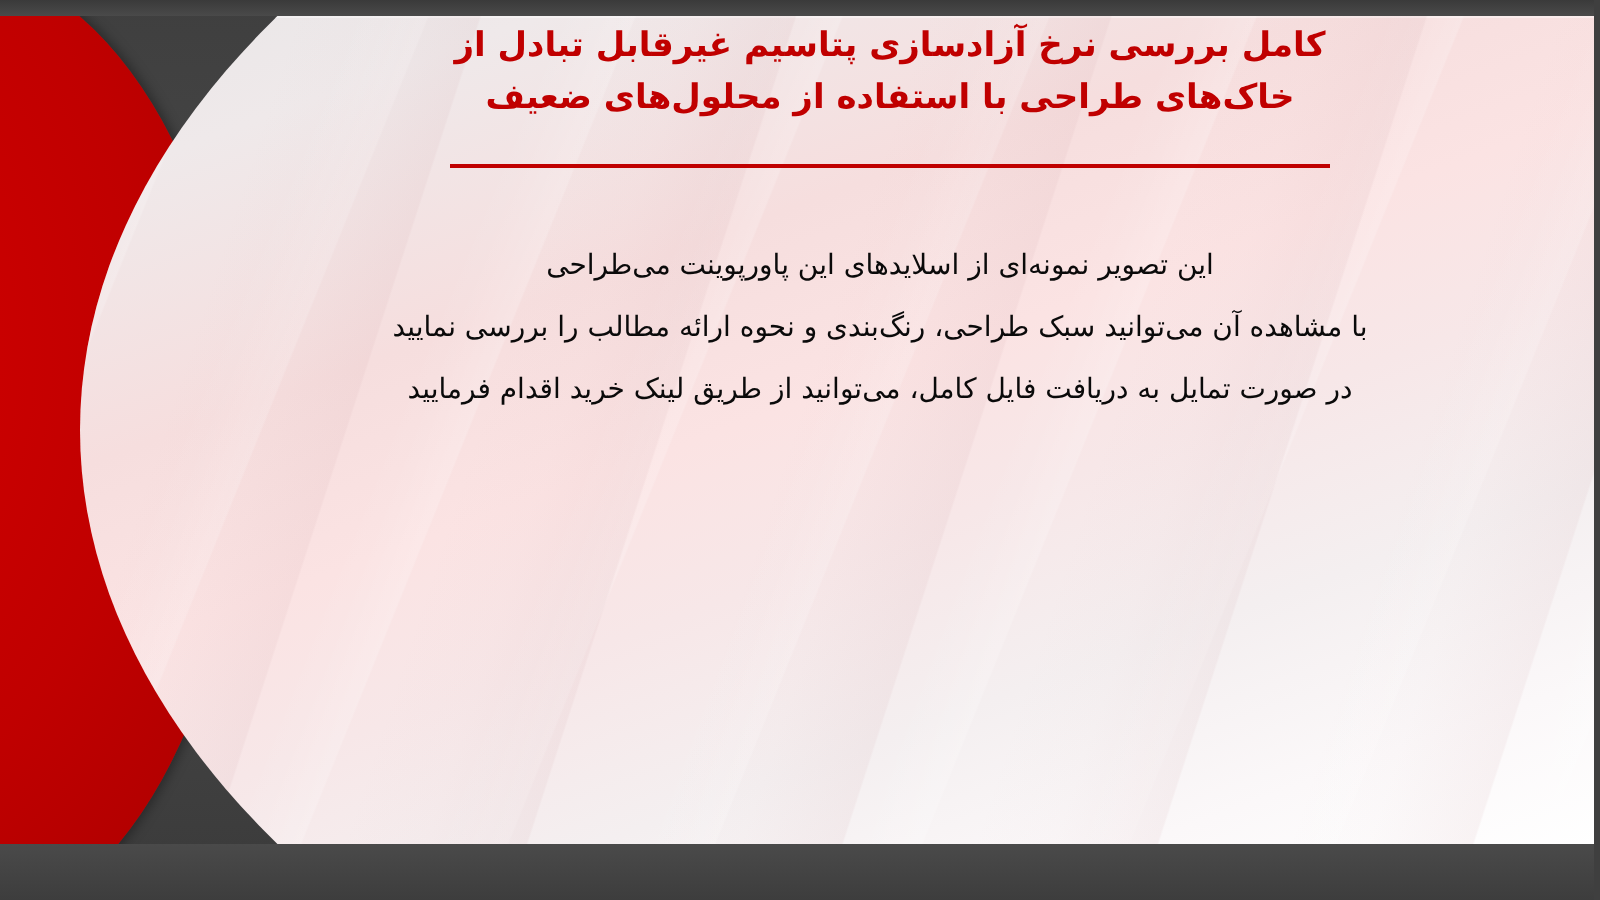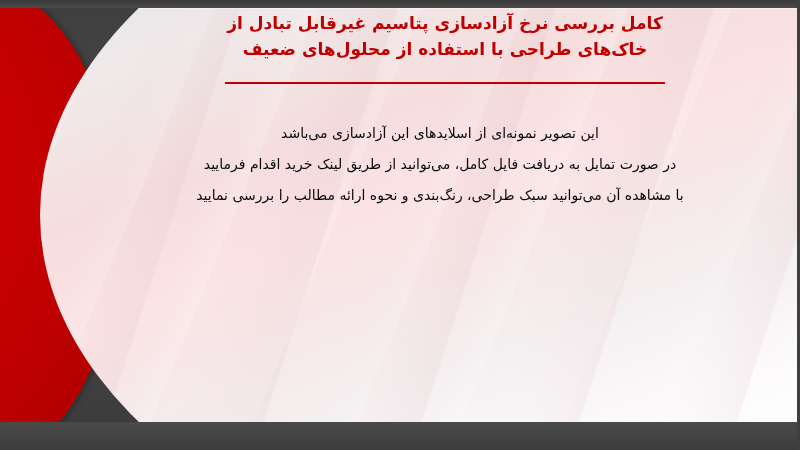--- a/index.html
+++ b/index.html
@@ -196,20 +196,20 @@
   <div class="text-layer">
 
     <div class="slide-title">
       <span class="title-line">کامل بررسی نرخ آزادسازی پتاسیم غیرقابل تبادل از</span>
       <span class="title-line">خاک‌های طراحی با استفاده از محلول‌های ضعیف</span>
     </div>
 
     <div class="title-rule"></div>
 
     <div class="body-text">
-      <span class="body-line">این تصویر نمونه‌ای از اسلایدهای این آزادسازی می‌باشد</span>
+      <span class="body-line">این تصویر نمونه‌ای از اسلایدهای این پاورپوینت می‌طراحی</span>
+      <span class="body-line">با مشاهده آن می‌توانید سبک طراحی، رنگ‌بندی و نحوه ارائه مطالب را بررسی نمایید</span>
       <span class="body-line">در صورت تمایل به دریافت فایل کامل، می‌توانید از طریق لینک خرید اقدام فرمایید</span>
-      <span class="body-line">با مشاهده آن می‌توانید سبک طراحی، رنگ‌بندی و نحوه ارائه مطالب را بررسی نمایید</span>
     </div>
 
   </div>
 
 </div>
 
 </body></html>

